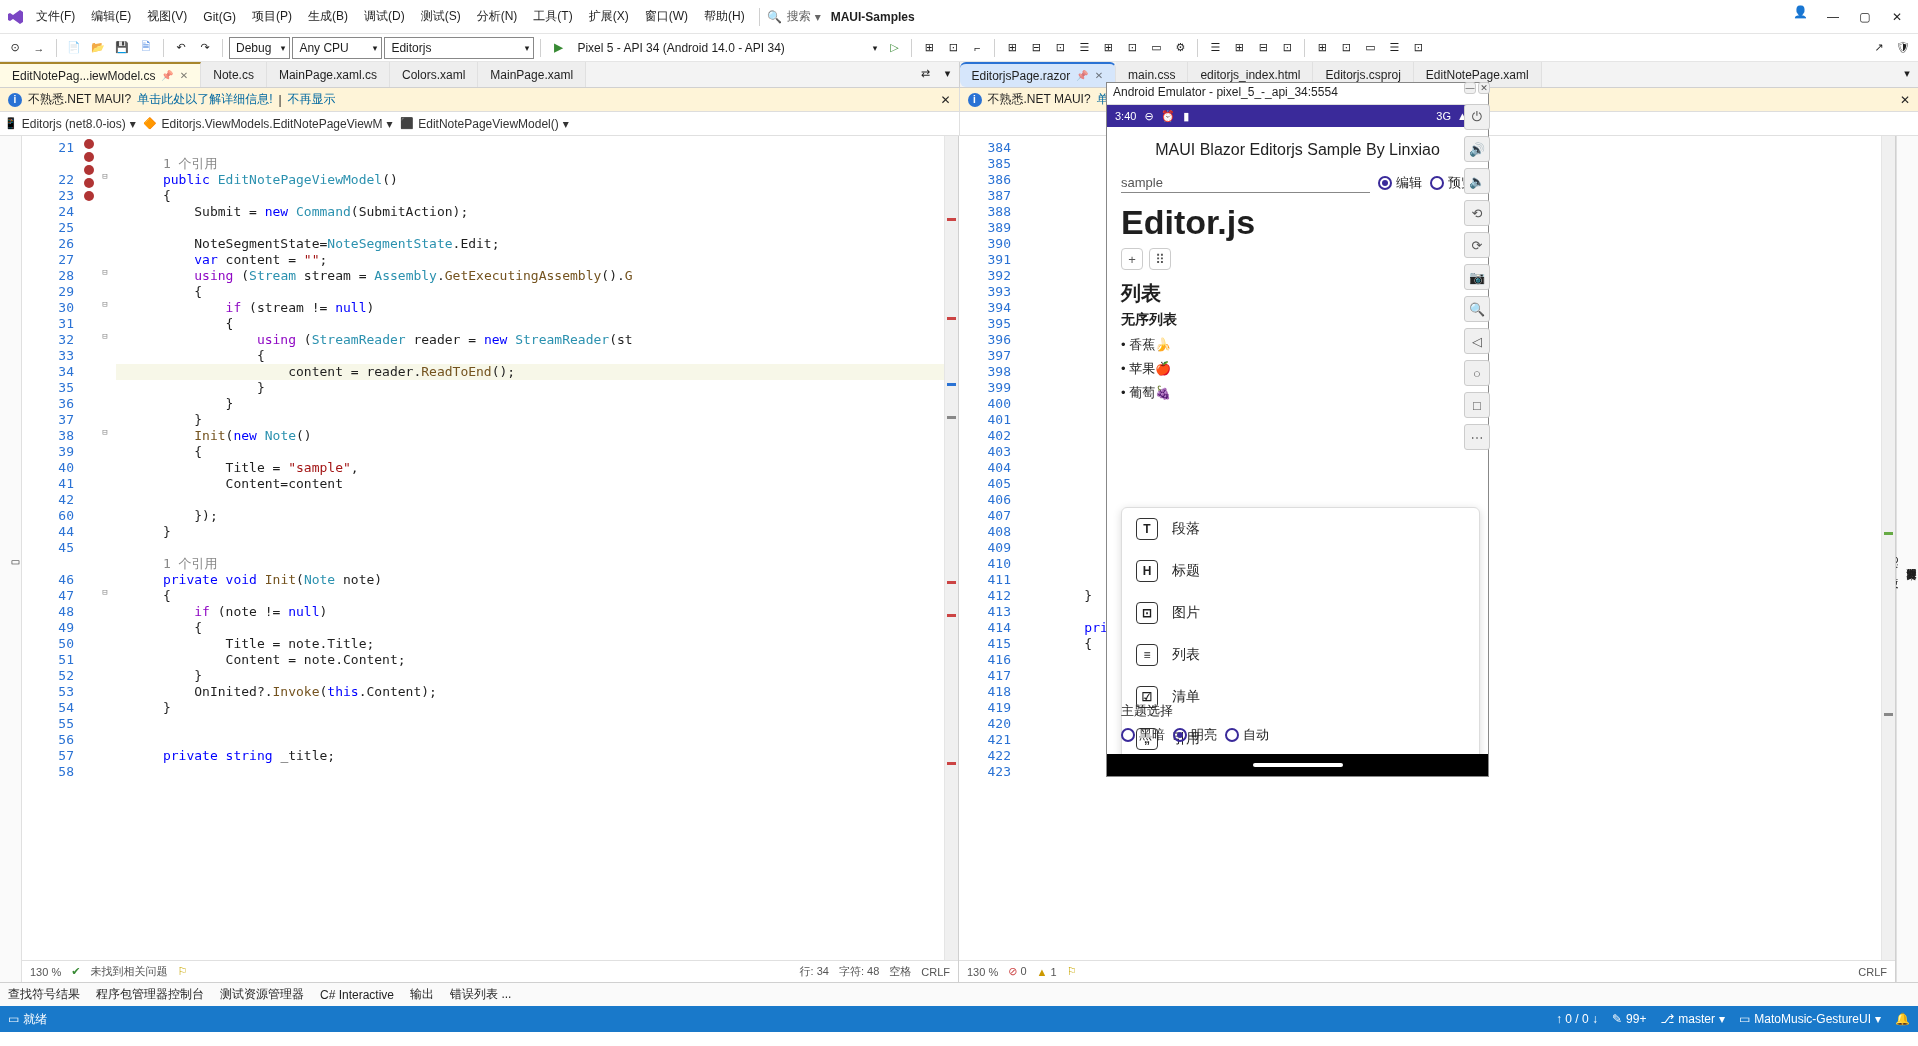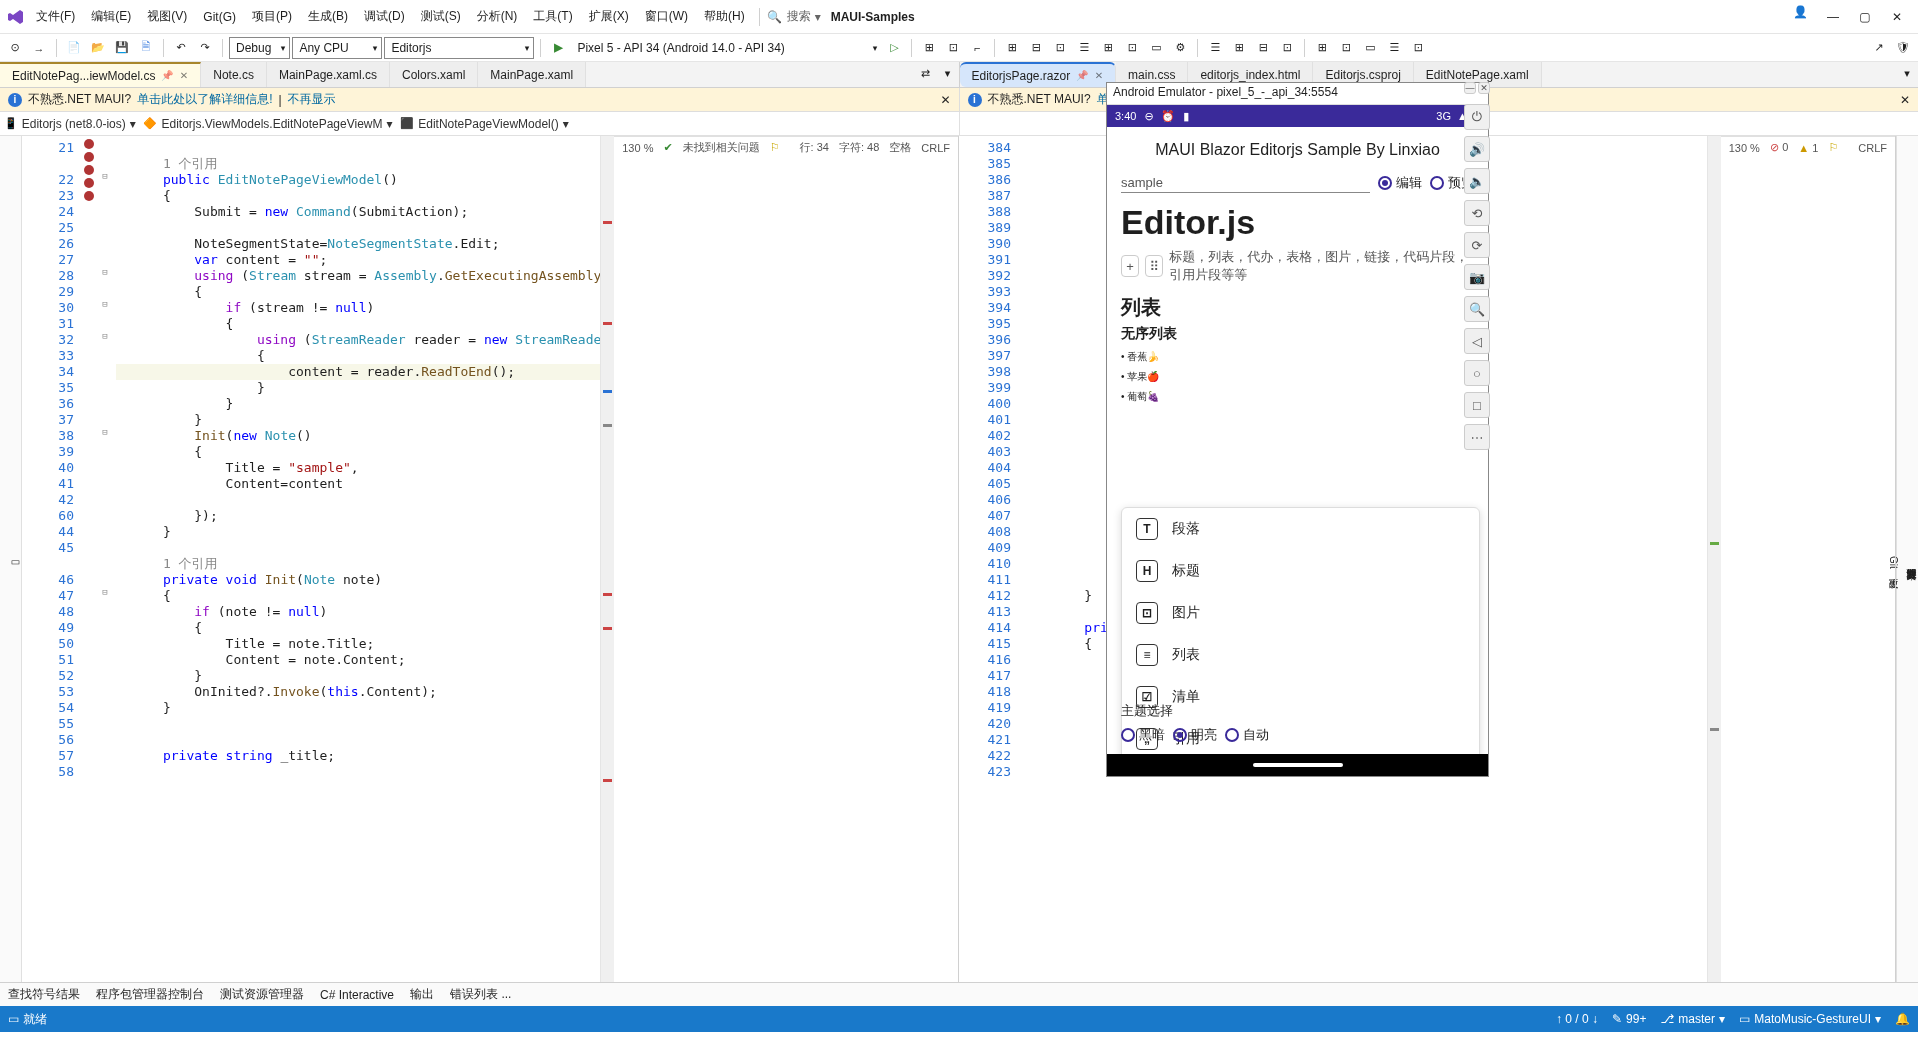--- a/index.html
+++ b/index.html
@@ -25,21 +25,21 @@
 .tab .pin{font-size:10px;opacity:.6;}
 .info-bar{height:24px;background:#fef4d8;border-bottom:1px solid #ddd;display:flex;align-items:center;padding:0 8px;font-size:12px;gap:6px;}
 .info-bar .i{width:14px;height:14px;border-radius:50%;background:#2a72d4;color:#fff;display:flex;align-items:center;justify-content:center;font-size:10px;font-weight:bold;}
 .info-bar a{color:#0369a1;text-decoration-style:dashed;}
 .crumb-bar{height:24px;border-bottom:1px solid #e0e0e0;display:flex;align-items:center;padding:0 4px;gap:8px;font-size:12px;}
 .crumb-item{display:flex;align-items:center;gap:4px;color:#333;}
 .crumb-icon{font-size:11px;}
 .work{display:flex;height:calc(100% - 34px - 28px - 26px - 24px - 24px - 22px - 24px - 18px);}
 .left-strip,.right-strip{width:22px;background:#fafafa;border-right:1px solid #e0e0e0;display:flex;flex-direction:column;align-items:center;padding-top:4px;gap:4px;font-size:10px;writing-mode:vertical-rl;}
 .right-strip{border-left:1px solid #e0e0e0;border-right:none;}
-.pane{flex:1;display:flex;flex-direction:row;border-right:1px solid #d0d0d0;position:relative;}
+.pane{flex:1;display:flex;flex-direction:column;border-right:1px solid #d0d0d0;position:relative;}
 .editor{flex:1;display:flex;font-family:Consolas,monospace;font-size:13px;line-height:16px;overflow:hidden;background:#fff;position:relative;}
 .gutter{width:58px;text-align:right;color:#2a72d4;padding:4px 6px 4px 0;background:#fff;user-select:none;}
 .gutter .ln{height:16px;}
 .bp-gutter{width:18px;background:#fff;}
 .bp{width:10px;height:10px;background:#b03434;border-radius:50%;margin:3px auto;}
 .fold-gutter{width:14px;color:#888;font-size:9px;background:#fff;}
 .fold{height:16px;text-align:center;}
 .code{flex:1;padding:4px 0 4px 4px;white-space:pre;overflow:hidden;}
 .code .row{height:16px;}
 .hl{background:#f7f7e8;}
@@ -67,21 +67,21 @@
 .emu-input-row{display:flex;align-items:center;gap:8px;margin-bottom:10px;}
 .emu-underline{flex:1;border-bottom:1px solid #888;padding:2px 0;font-size:13px;color:#555;}
 .emu-radio{display:flex;align-items:center;gap:4px;font-size:13px;}
 .radio{width:14px;height:14px;border:2px solid #3a2a9a;border-radius:50%;display:inline-flex;align-items:center;justify-content:center;}
 .radio.checked::after{content:"";width:6px;height:6px;background:#3a2a9a;border-radius:50%;}
 .emu-big{font-size:34px;font-weight:700;margin:8px 0 6px;}
 .emu-tools{display:flex;align-items:center;gap:6px;font-size:13px;color:#555;margin-bottom:6px;}
 .emu-tool-btn{width:22px;height:22px;border:1px solid #ccc;border-radius:4px;display:flex;align-items:center;justify-content:center;font-size:13px;}
 .emu-sub{font-size:20px;font-weight:700;margin:10px 0 4px;}
 .emu-sub2{font-size:14px;font-weight:700;margin:4px 0;}
-.emu-li{font-size:10px;padding:3px 0;}
+.emu-li{font-size:13px;padding:3px 0;}
 .emu-popup{position:absolute;left:14px;right:8px;top:380px;background:#fff;border:1px solid #ddd;border-radius:6px;box-shadow:0 2px 8px rgba(0,0,0,.15);}
 .emu-popup-item{display:flex;align-items:center;gap:14px;padding:10px 14px;font-size:14px;}
 .emu-popup-ico{width:22px;height:22px;border:1px solid #333;border-radius:4px;display:flex;align-items:center;justify-content:center;font-size:12px;font-weight:bold;}
 .emu-theme{position:absolute;left:14px;bottom:10px;font-size:13px;}
 .emu-theme-row{display:flex;gap:8px;margin-top:6px;}
 .emu-nav{height:22px;background:#000;display:flex;align-items:center;justify-content:center;}
 .emu-nav-bar{width:90px;height:4px;background:#fff;border-radius:2px;}
 .emu-side{position:absolute;left:1464px;top:82px;width:28px;display:flex;flex-direction:column;gap:6px;z-index:10;}
 .emu-side .sbtn{width:26px;height:26px;background:#f0f0f0;border:1px solid #ccc;border-radius:3px;display:flex;align-items:center;justify-content:center;font-size:13px;color:#555;}
 </style>
@@ -533,21 +533,20 @@
         </span>
       <span class="emu-radio">
           <span class="radio"></span>
           <span>预览</span>
         </span>
     </div>
     <div class="emu-big">Editor.js</div>
     <div class="emu-tools">
       <span class="emu-tool-btn">+</span>
       <span class="emu-tool-btn">⠿</span>
-      <span>标题，列表，代办，表格，图片，链接，代码片段，引用片段等等</span>
     </div>
     <div class="emu-sub">列表</div>
     <div class="emu-sub2">无序列表</div>
     <div class="emu-li">• <span>香蕉🍌</span></div>
     <div class="emu-li">• <span>苹果🍎</span></div>
     <div class="emu-li">• <span>葡萄🍇</span></div>
 
     <div class="emu-popup">
       <div class="emu-popup-item">
           <span class="emu-popup-ico">T</span>

